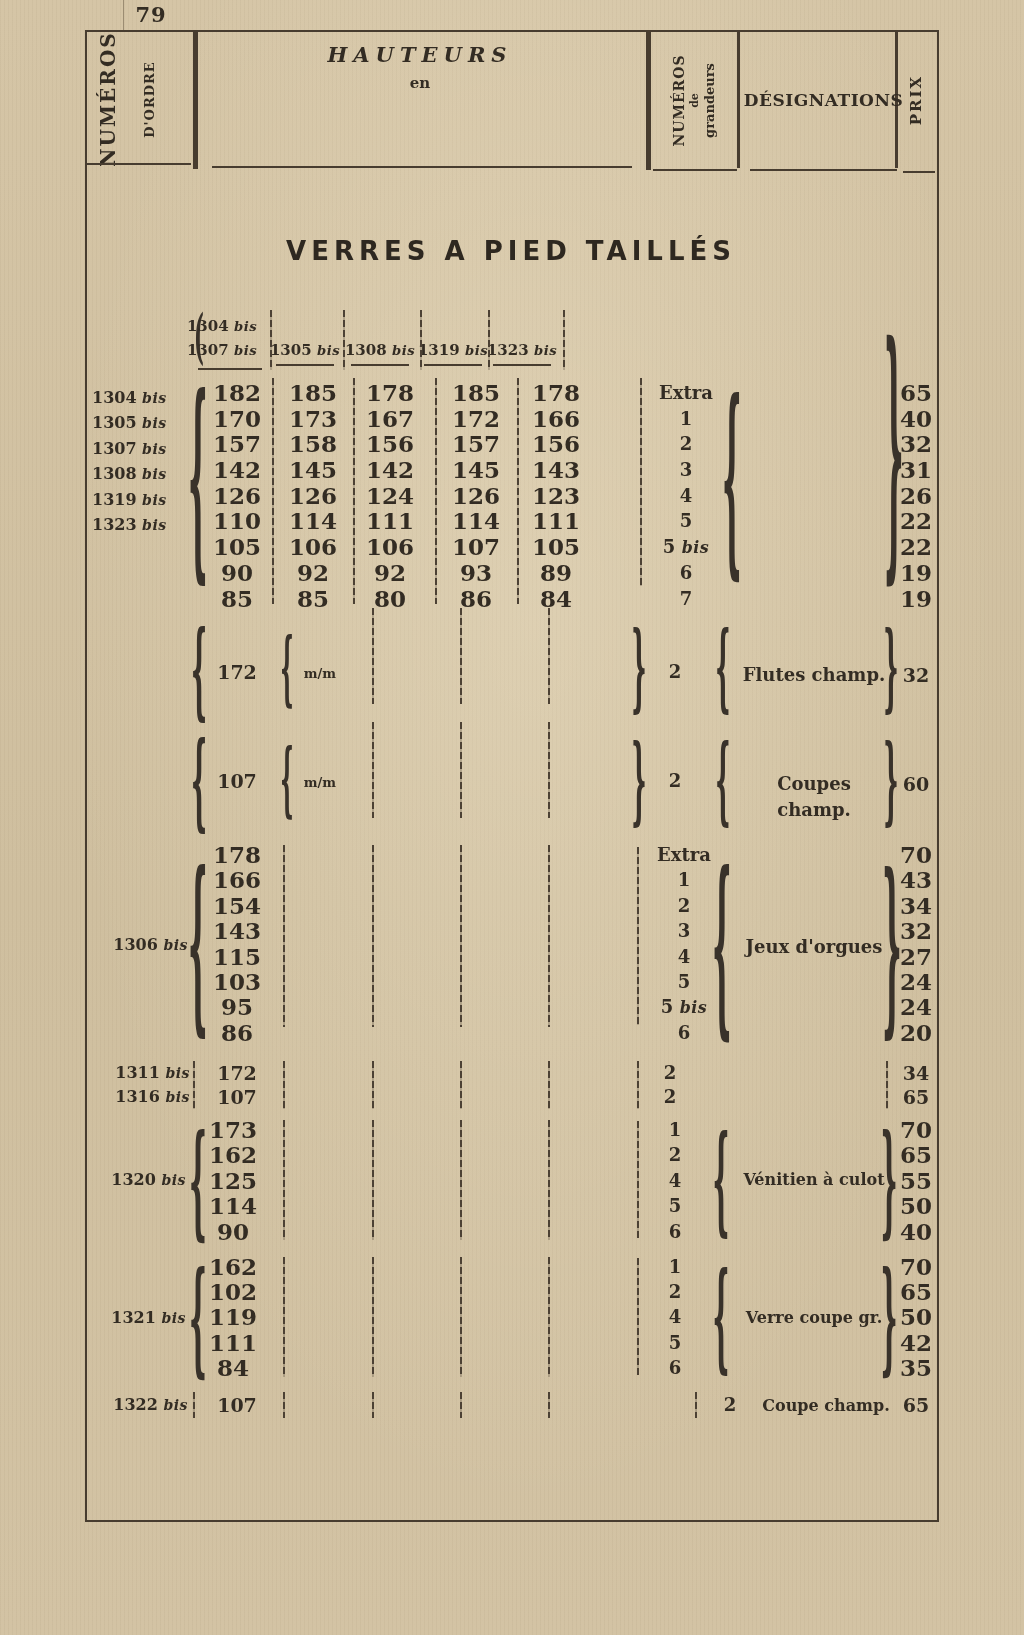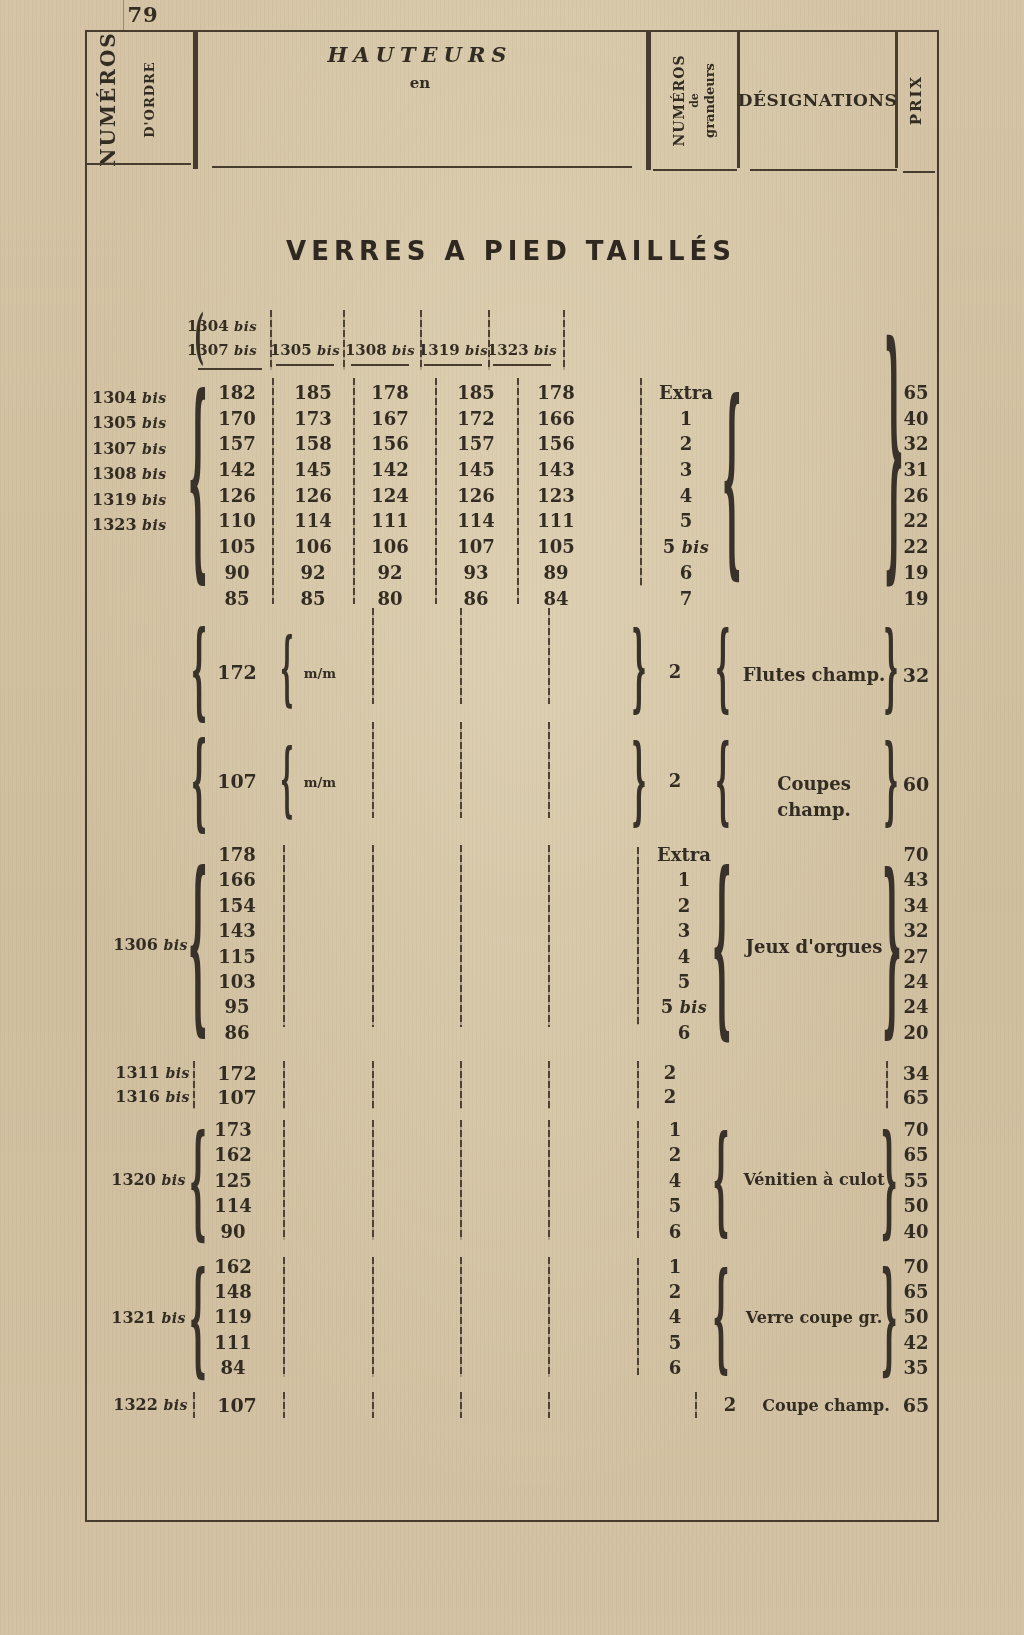--- a/index.html
+++ b/index.html
@@ -9,47 +9,47 @@
     color:#332c23;
   }
   .page{
     position:relative;width:1024px;height:1635px;overflow:hidden;
     background:
       radial-gradient(ellipse at 52% 38%, rgba(255,246,222,0.28), rgba(0,0,0,0) 62%),
       repeating-linear-gradient(90deg, rgba(110,90,60,0.05) 0 1px, rgba(0,0,0,0) 1px 4px),
       linear-gradient(180deg,#d5c5a6 0%,#cfbf9f 55%,#d3c3a4 100%);
   }
   .frame{position:absolute;left:85px;top:30px;width:850px;height:1488px;border:2px solid #473c2f;}
-  .pageno{position:absolute;left:118px;top:2px;width:50px;text-align:center;font-size:21px;font-weight:700;letter-spacing:1px;}
+  .pageno{position:absolute;left:126px;top:2px;width:50px;text-align:center;font-size:21px;font-weight:700;letter-spacing:1px;}
   .crease{position:absolute;left:123px;top:0;width:1px;height:30px;background:#9b8c72;}
 
   .vthick{position:absolute;width:5px;background:#473c2f;}
   .vmed{position:absolute;width:3px;background:#473c2f;}
   .vl{position:absolute;width:2px;background-image:repeating-linear-gradient(to bottom,#4c4134 0 7px, rgba(76,65,52,0.28) 7px 10px);}
   .hr{position:absolute;height:2px;background:#473c2f;}
 
   .vhead{position:absolute;display:flex;align-items:center;justify-content:center;}
   .rot{transform:rotate(-90deg);text-align:center;white-space:nowrap;font-weight:700;}
   .vhead .big{font-size:20px;letter-spacing:2px;}
   .vhead .small{font-size:13px;letter-spacing:1px;}
   .grot div{line-height:15px;}
   .grot .l1{font-size:14px;letter-spacing:1px;}
   .grot .l2{font-size:11px;font-weight:600;}
   .grot .l3{font-size:13px;}
 
   .hauteurs-head{position:absolute;left:195px;top:42px;width:450px;text-align:center;font-weight:700;}
   .hauteurs-head .l1{font-size:21px;letter-spacing:6px;font-style:italic;}
   .hauteurs-head .l2{font-size:15px;margin-top:7px;font-weight:600;}
   .hauteurs-head .l3{font-size:18px;margin-top:5px;}
-  .desig-head{position:absolute;left:738px;top:30px;width:159px;height:140px;display:flex;align-items:center;justify-content:center;font-weight:700;font-size:17px;letter-spacing:0.5px;}
+  .desig-head{position:absolute;left:738px;top:30px;width:159px;height:140px;display:flex;align-items:center;justify-content:center;font-weight:700;font-size:17px;letter-spacing:0.5px;padding-left:6px;}
 
   .title{position:absolute;left:85px;top:236px;width:852px;text-align:center;
     font-family:"DejaVu Sans", sans-serif;font-weight:700;font-size:26px;letter-spacing:5px;color:#2e2820;}
 
-  .vcol{position:absolute;text-align:center;font-weight:700;font-size:18px;}
+  .vcol{position:absolute;text-align:center;font-weight:700;font-size:23px;}
   .vcol .cell{height:var(--lh,26px);line-height:var(--lh,26px);}
   .vcol.nums{font-size:16px;text-align:left;}
   .vcol.desigs{font-size:17px;}
   .vcol.grands{font-size:18px;}
 
   .scell{position:absolute;height:26px;line-height:26px;text-align:center;font-weight:700;font-size:19px;}
   .scell.num{text-align:right;font-size:16px;}
   .scell.desig{font-size:18px;}
   .scell.unit{font-size:13px;font-weight:700;}
 
@@ -334,21 +334,21 @@
       <div class="cell">65</div>
       <div class="cell">55</div>
       <div class="cell">50</div>
       <div class="cell">40</div>
     </div>
 
   <div class="scell num" style="left:86px;top:1305px;width:100px;">1321 <i class="bis">bis</i></div>
   <div class="brace" style="left:185px;top:1297px;font-size:40px;--sy:3.1;">{</div>
   <div class="vcol" style="left:191px;top:1254px;width:84px;--lh:25.2px;">
       <div class="cell">162</div>
-      <div class="cell">148</div>
+      <div class="cell">102</div>
       <div class="cell">119</div>
       <div class="cell">111</div>
       <div class="cell">84</div>
     </div>
   <div class="vl" style="left:283px;top:1257px;height:120px;"></div>
   <div class="vl" style="left:372px;top:1257px;height:120px;"></div>
   <div class="vl" style="left:460px;top:1257px;height:120px;"></div>
   <div class="vl" style="left:548px;top:1257px;height:120px;"></div>
   <div class="vl" style="left:637px;top:1258px;height:117px;"></div>
   <div class="vcol grands" style="left:640px;top:1254px;width:70px;--lh:25.2px;">

